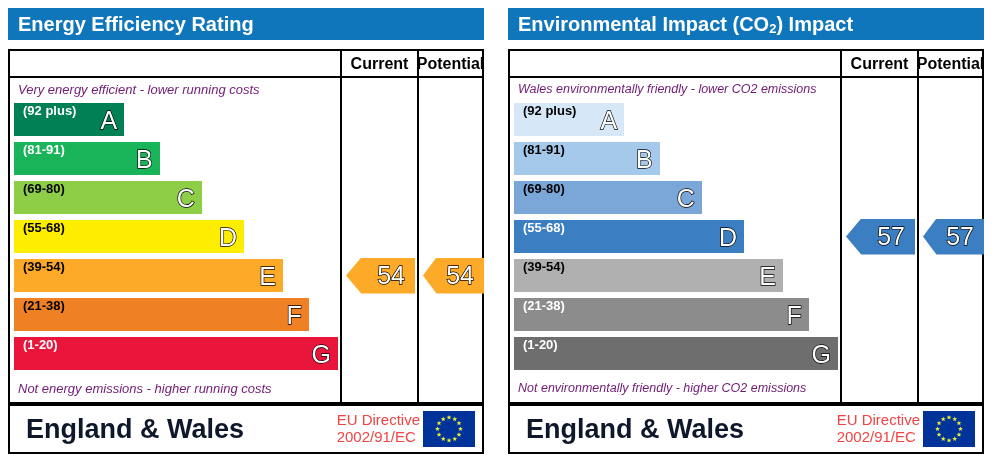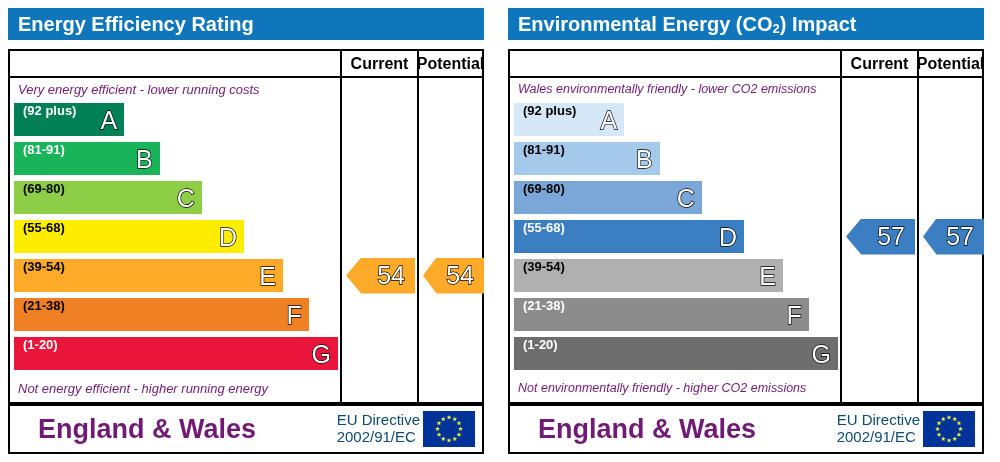--- a/index.html
+++ b/index.html
@@ -98,26 +98,26 @@
   }
   .arrow.cur{left:336px;width:69px;}
   .arrow.pot{left:413px;width:61px;}
 
   
   .footer{
     position:absolute;left:8px;top:404px;width:476px;height:50px;
     border:2px solid #000;box-sizing:border-box;background:#fff;
   }
   .footer-region{
-    position:absolute;left:28px;top:50%;transform:translateY(-50%);
-    font-size:27px;font-weight:bold;color:#701a75;white-space:nowrap;
+    position:absolute;left:16px;top:50%;transform:translateY(-50%);
+    font-size:27px;font-weight:bold;color:#0f172a;white-space:nowrap;
   }
   .footer-directive{
     position:absolute;right:62px;top:50%;transform:translateY(-50%);
-    font-size:15px;color:#0c4a6e;line-height:1.12;text-align:left;
+    font-size:15px;color:#ef4444;line-height:1.12;text-align:left;
   }
   .euflag{
     position:absolute;right:7px;top:50%;transform:translateY(-50%);
     width:52px;height:36px;background:#003399;
   }
   .euflag svg{display:block;width:52px;height:36px;}
 </style>
 </head>
 <body>
 
@@ -134,21 +134,21 @@
     <div class="frame">
 
       <div class="hdr-row">
         <div class="hdr-cell hdr-current">Current</div>
         <div class="hdr-cell hdr-potential">Potential</div>
       </div>
       <div class="vrule c1"></div>
       <div class="vrule c2"></div>
 
       <div class="cap top">Very energy efficient - lower running costs</div>
-      <div class="cap bot">Not energy efficient - higher running energy</div>
+      <div class="cap bot">Not energy emissions - higher running costs</div>
 
       <div class="bars" id="bars-0">
           <div class="bar" style="top: 0px; height: 33px; width: 110.16px; background: rgb(0, 128, 84);">
             <span class="range" style="color: rgb(255, 255, 255);">(92 plus)</span>
             <span class="letter">A</span>
           </div>
           <div class="bar" style="top: 39px; height: 33px; width: 145.8px; background: rgb(25, 180, 89);">
             <span class="range" style="color: rgb(255, 255, 255);">(81-91)</span>
             <span class="letter">B</span>
           </div>
@@ -206,21 +206,21 @@
               <path d="M20.25,5.44L20.89,7.16L22.72,7.24L21.29,8.38L21.78,10.14L20.25,9.13L18.72,10.14L19.21,8.38L17.78,7.24L19.61,7.16Z"></path>
             </g>
         </svg>
       </div>
     </div>
   </div>
 
   <div class="epc right">
 
     <div class="titlebar">
-      <span>Environmental Energy (CO</span>
+      <span>Environmental Impact (CO</span>
         <sub>2</sub>
         <span>) Impact</span>
     </div>
 
     <div class="frame">
 
       <div class="hdr-row">
         <div class="hdr-cell hdr-current">Current</div>
         <div class="hdr-cell hdr-potential">Potential</div>
       </div>

